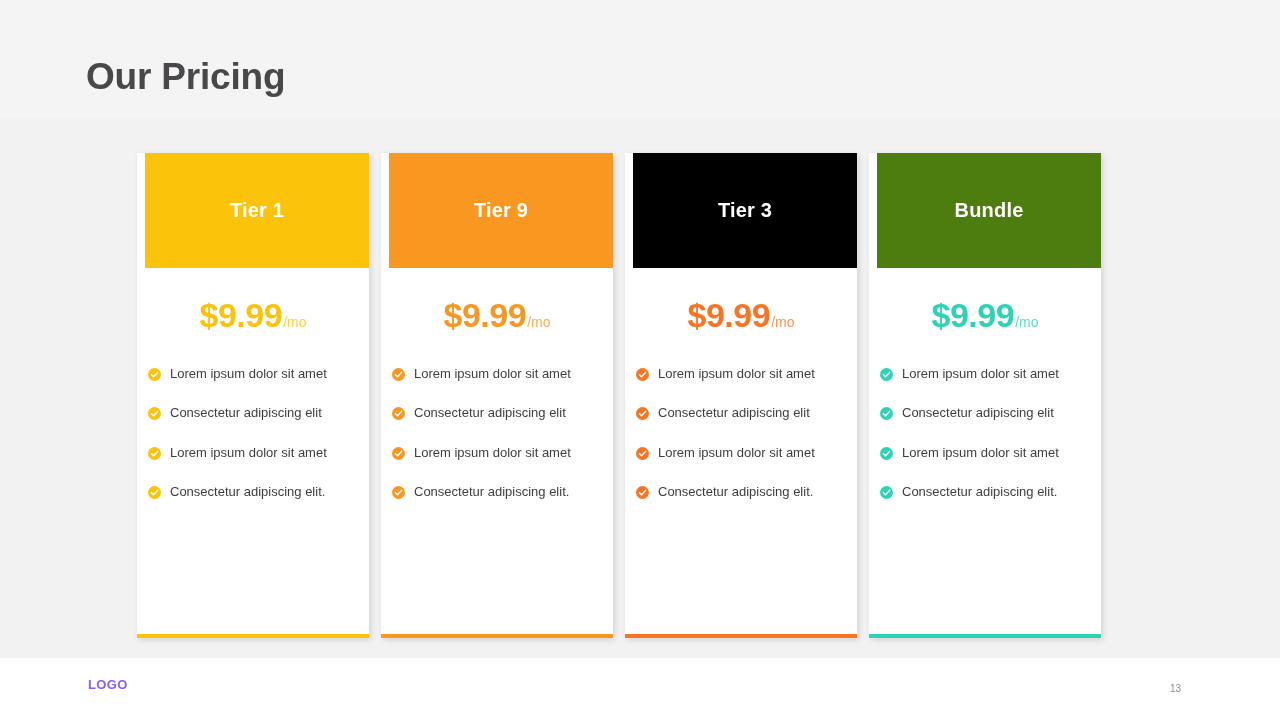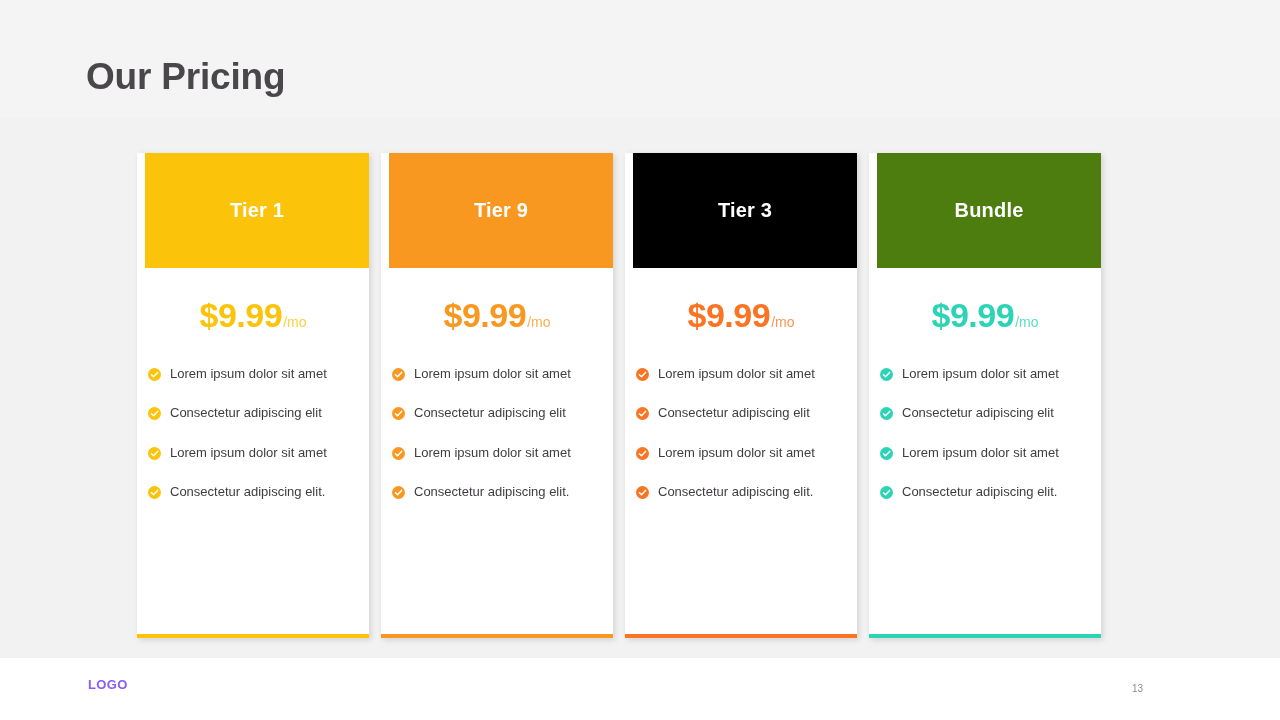--- a/index.html
+++ b/index.html
@@ -140,21 +140,21 @@
     position: absolute;
     left: 88px;
     top: 677px;
     font-size: 13px;
     font-weight: bold;
     color: #8b5cf6;
     letter-spacing: 0.4px;
   }
   .footer-page {
     position: absolute;
-    left: 1132px;
+    left: 1170px;
     top: 683px;
     font-size: 10px;
     color: #8d8d8d;
   }
 </style>
 </head>
 <body>
 
 <div class="slide">
   <div class="band-top"></div>

